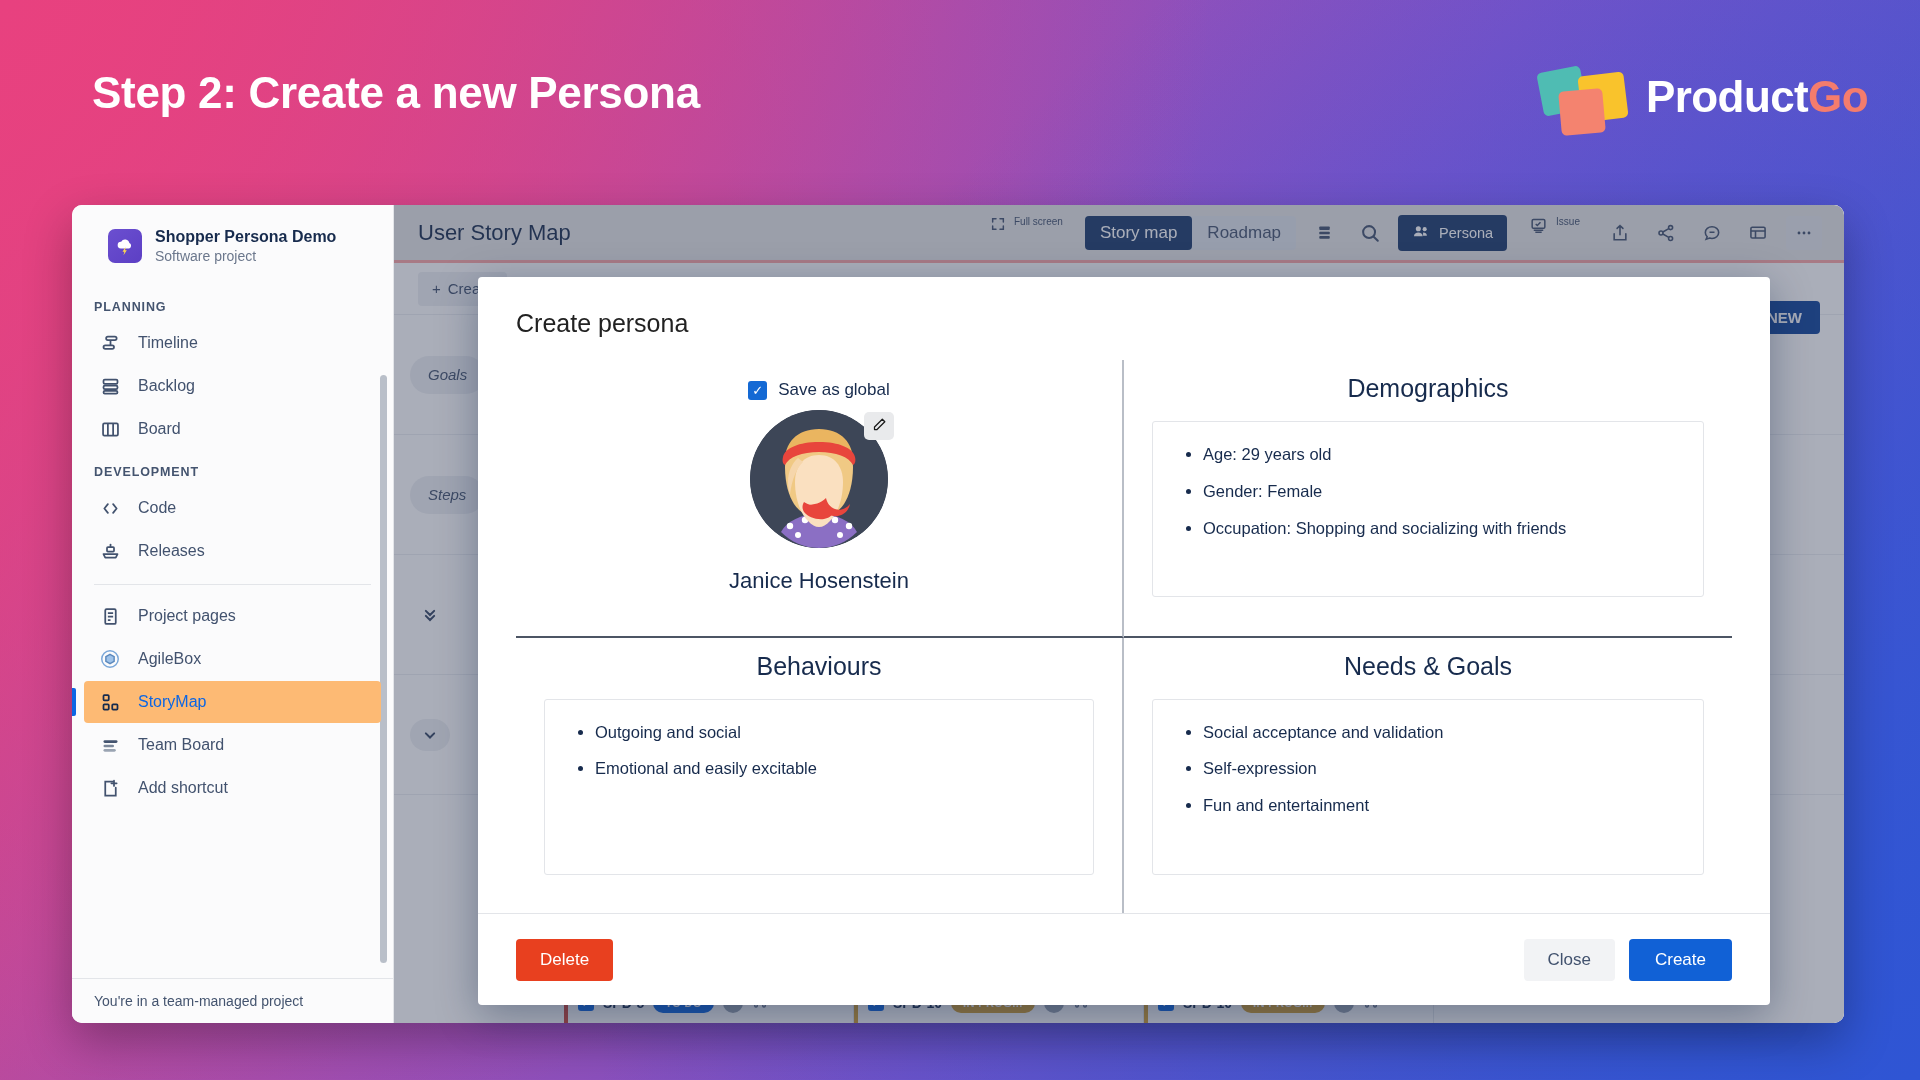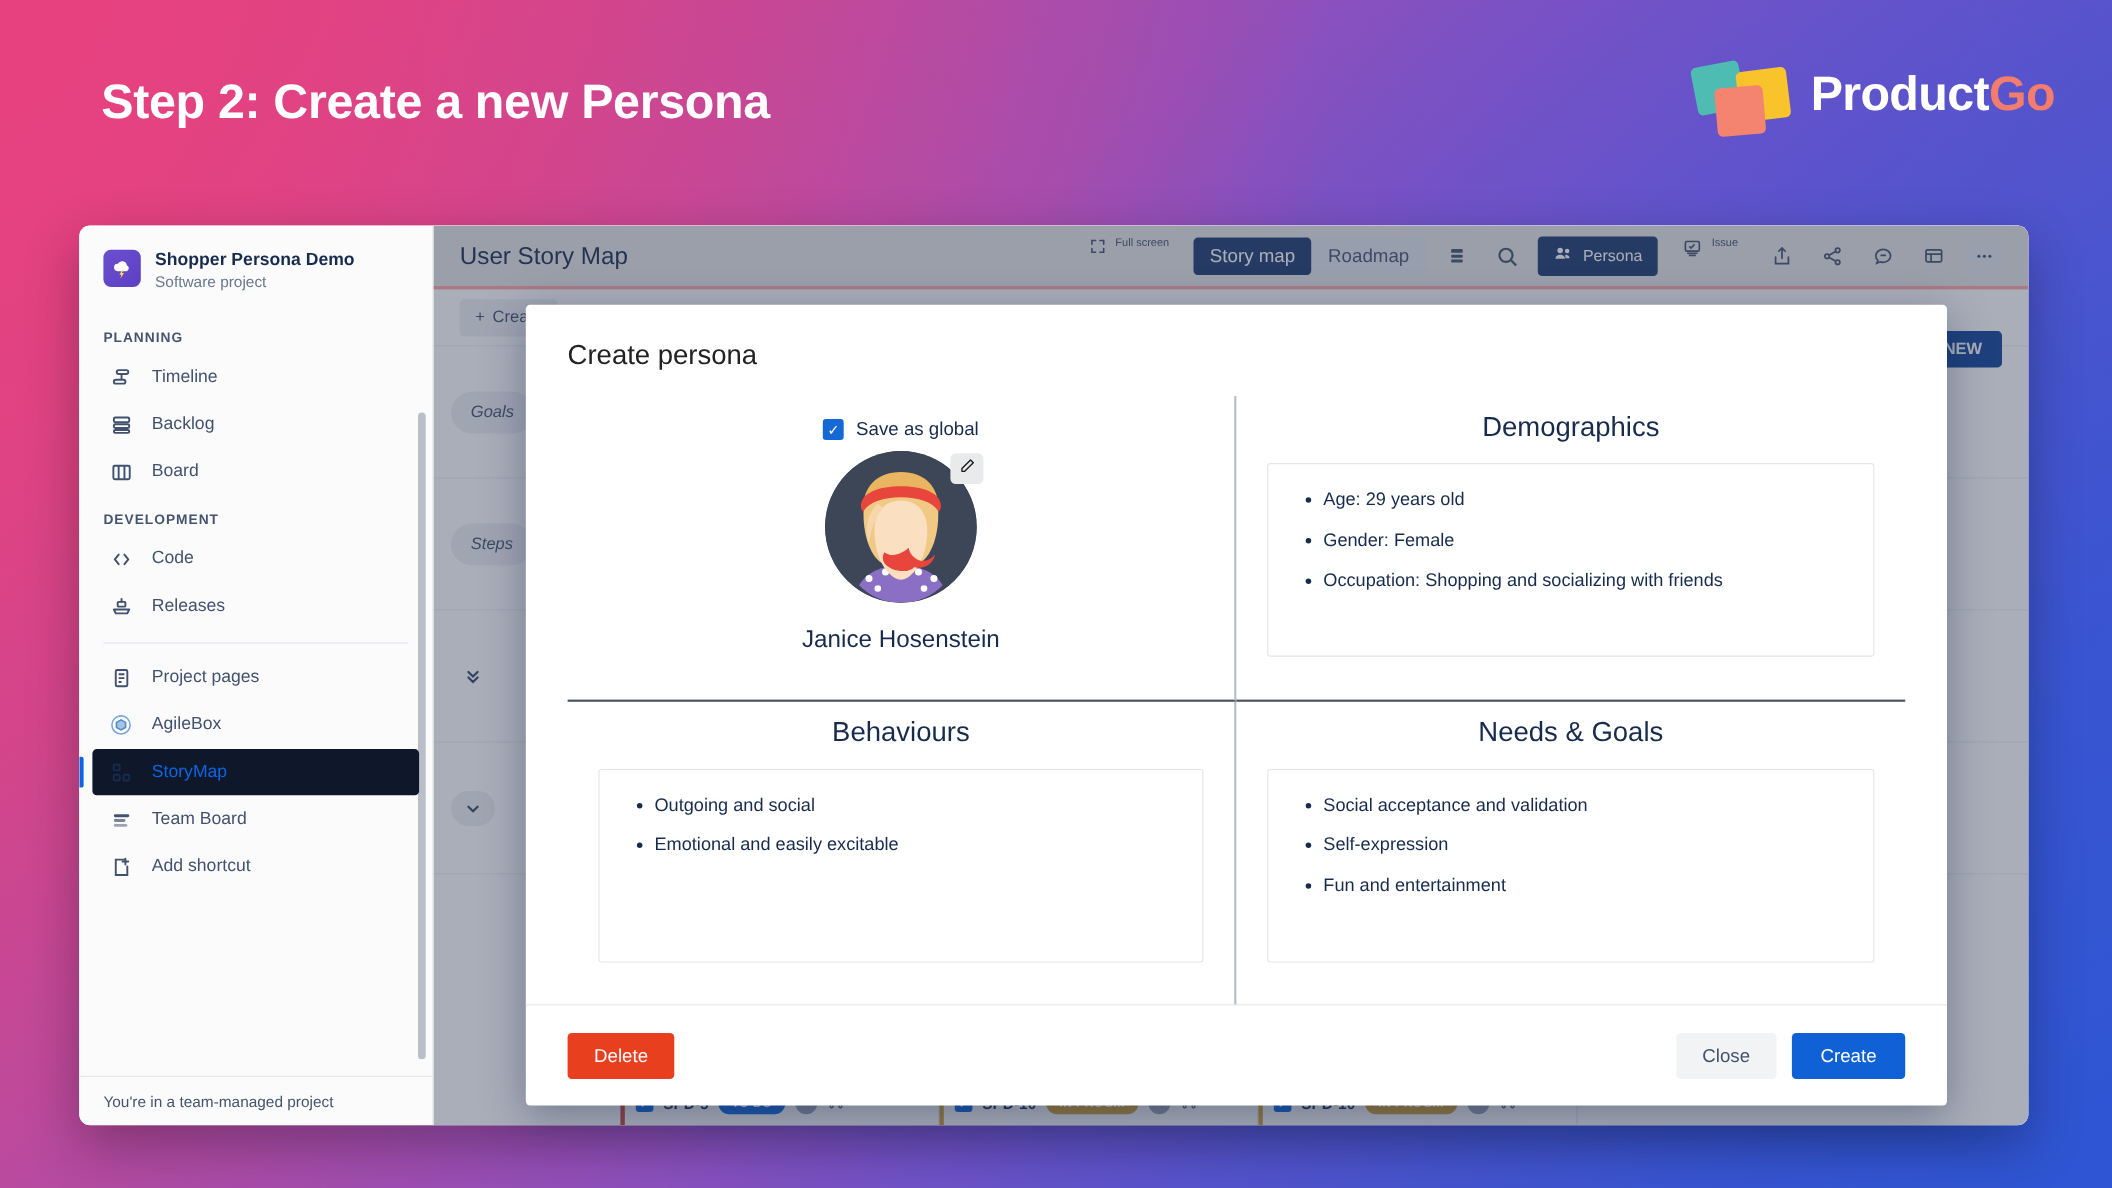--- a/index.html
+++ b/index.html
@@ -16,21 +16,21 @@
     position: relative;
   }
 
   
   .banner-title {
     position: absolute; left: 92px; top: 68px;
     font-size: 44px; font-weight: 700; color: #ffffff;
     letter-spacing: -0.3px; white-space: nowrap;
   }
   .logo-wrap {
-    position: absolute; right: 52px; top: 52px;
+    position: absolute; right: 52px; top: 63px;
     display: flex; align-items: center; gap: 10px;
   }
   .logo-marks { position: relative; width: 98px; height: 68px; }
   .logo-marks .sq { position: absolute; border-radius: 5px; }
   .sq-teal   { width: 44px; height: 44px; background: #4fbcb3; left: 2px;  top: 6px;  transform: rotate(-11deg); }
   .sq-yellow { width: 46px; height: 46px; background: #f9c32c; left: 42px; top: 11px; transform: rotate(-7deg); }
   .sq-coral  { width: 44px; height: 44px; background: #f4836f; left: 22px; top: 27px; transform: rotate(-5deg); }
   .logo-text { font-size: 44px; font-weight: 800; letter-spacing: -0.6px; line-height: 1; }
   .logo-text .t1 { color: #ffffff; }
   .logo-text .t2 { color: #f47c6d; }
@@ -47,21 +47,21 @@
   }
 
   
   .sidebar {
     width: 322px; flex: 0 0 322px; height: 100%;
     background: #fbfbfc;
     border-right: 1px solid #e3e5e9;
     position: relative;
     display: flex; flex-direction: column;
   }
-  .proj-head { display: flex; align-items: flex-start; gap: 13px; padding: 22px 20px 6px 22px; }
+  .proj-head { display: flex; align-items: center; gap: 13px; padding: 22px 20px 6px 36px; }
   .proj-icon {
     width: 34px; height: 34px; flex: 0 0 34px;
     border-radius: 7px;
     background: linear-gradient(140deg,#6b4fd0,#5c3fc4);
     display: flex; align-items: center; justify-content: center;
     font-size: 19px; line-height: 1;
   }
   .proj-name { font-size: 16px; font-weight: 700; color: #172b4d; line-height: 1.25; white-space: nowrap; }
   .proj-sub  { font-size: 14px; color: #6b778c; margin-top: 1px; }
 
@@ -70,21 +70,21 @@
     font-size: 12.5px; font-weight: 700; letter-spacing: 0.9px;
     color: #44546f; padding: 14px 22px 7px 22px; text-transform: uppercase;
   }
   .nav-item {
     display: flex; align-items: center; gap: 16px;
     height: 42px; margin: 1px 12px; padding-left: 14px;
     border-radius: 4px; cursor: pointer; position: relative;
   }
   .nav-item .ico { width: 24px; height: 24px; flex: 0 0 24px; display: flex; align-items: center; justify-content: center; color: #42526e; }
   .nav-item .lbl { font-size: 16px; color: #42526e; white-space: nowrap; }
-  .nav-item.active { background: #0f172a; }
+  .nav-item.active { background: #fdba74; }
   .nav-item.active .lbl { color: #0c66e4; }
   .nav-item.active .ico { color: #172b4d; }
   .nav-item.active::before {
     content: ""; position: absolute; left: -12px; top: 7px;
     width: 4px; height: 28px; background: #0c66e4; border-radius: 0 2px 2px 0;
   }
   .nav-div { height: 1px; background: #e3e5e9; margin: 12px 22px 10px 22px; }
   .side-foot {
     border-top: 1px solid #e3e5e9;
     padding: 14px 22px; font-size: 14px; color: #44546f; white-space: nowrap;

